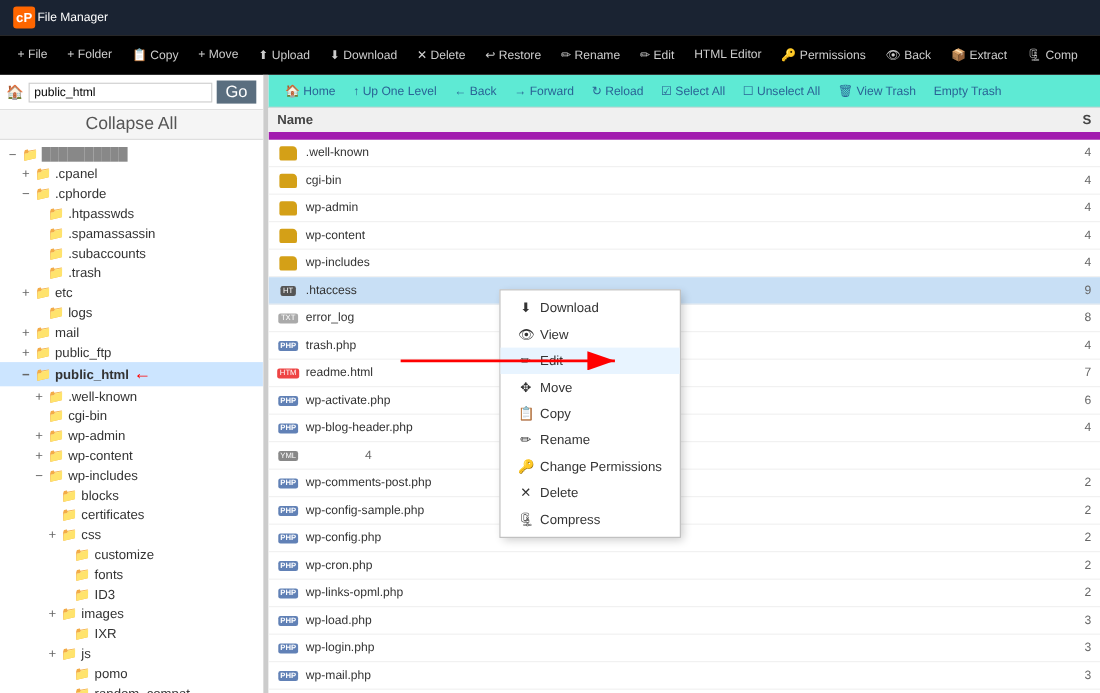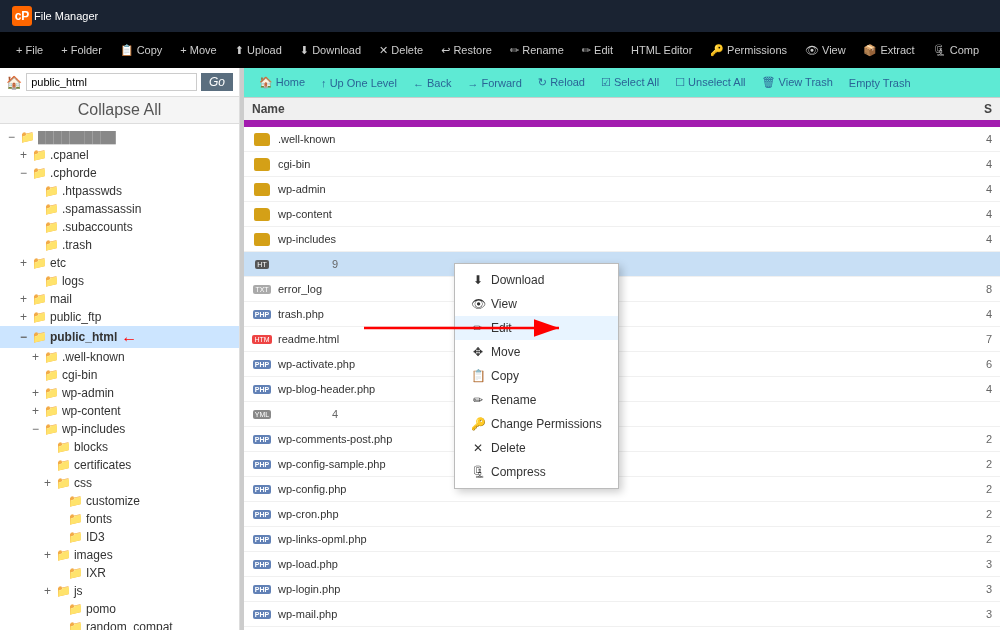--- a/index.html
+++ b/index.html
@@ -211,22 +211,21 @@
       border: 1px solid #ccc;
       padding: 2px 4px;
       font-size: 11px;
     }
     .go-btn {
       background: #5a6e7f;
       color: white;
       border: none;
       padding: 2px 8px;
       cursor: pointer;
-      font-size: 12px;
-      font-style: italic;
+      font-size: 15px;
     }
   </style>
 </head>
 <body>
 
 <div class="title-bar">
   <div class="cp-logo">
     <span>cP</span>
   </div>
   <span class="app-title">File Manager</span>
@@ -238,21 +237,21 @@
   <button class="toolbar-btn">📋 Copy</button>
   <button class="toolbar-btn">+ Move</button>
   <button class="toolbar-btn">⬆ Upload</button>
   <button class="toolbar-btn">⬇ Download</button>
   <button class="toolbar-btn">✕ Delete</button>
   <button class="toolbar-btn">↩ Restore</button>
   <button class="toolbar-btn">✏ Rename</button>
   <button class="toolbar-btn">✏ Edit</button>
   <button class="toolbar-btn">HTML Editor</button>
   <button class="toolbar-btn">🔑 Permissions</button>
-  <button class="toolbar-btn">👁 View</button>
+  <button class="toolbar-btn">👁 Back</button>
   <button class="toolbar-btn">📦 Extract</button>
   <button class="toolbar-btn">🗜 Comp</button>
 </div>
 
 <div class="main-layout">
 
   <div class="sidebar">
     
     <div class="sidebar-path-bar">
       <span class="home-icon">🏠</span>
@@ -464,20 +463,21 @@
             <div class="folder-type"></div>
           </div>
         <span class="file-name">wp-includes</span>
         <span class="file-size">4</span>
       </div>
 
       <div class="file-row highlighted" style="background:#c8dff5;">
         <div class="file-type-icon">
             <span class="htaccess-icon">HT</span>
           </div>
+        <span class="file-name">.htaccess</span>
         <span class="file-size">9</span>
       </div>
       <div class="file-row">
         <div class="file-type-icon">
             <span class="txt-icon">TXT</span>
           </div>
         <span class="file-name">error_log</span>
         <span class="file-size">8</span>
       </div>
       <div class="file-row">

